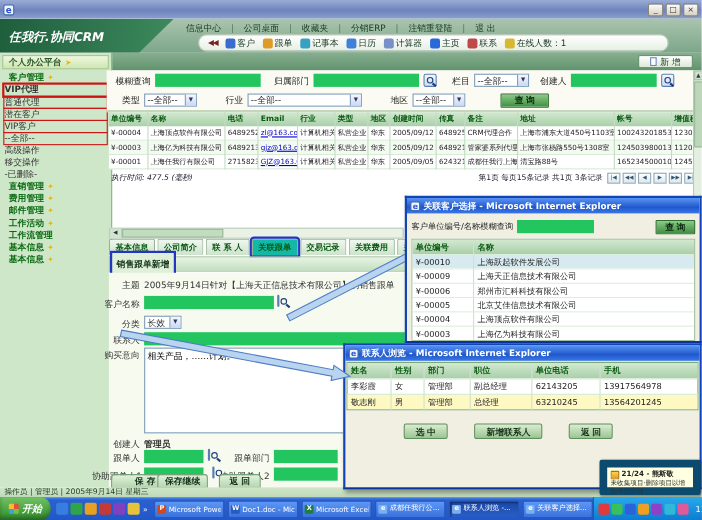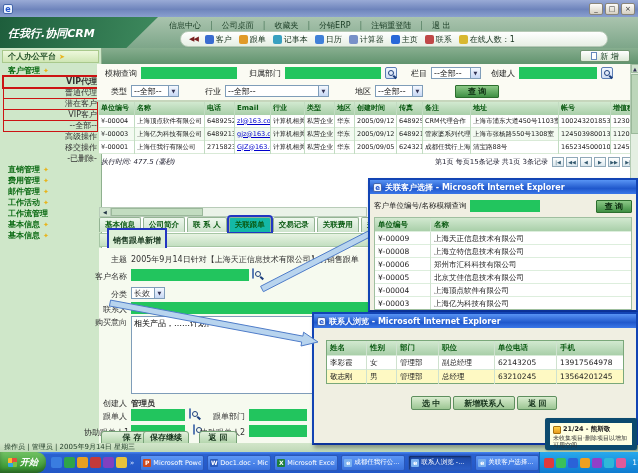--- a/index.html
+++ b/index.html
@@ -30,21 +30,21 @@
 .newbtn{position:absolute;right:8px;top:2px;width:50px;height:12px;background:linear-gradient(#ffffff,#dce8d6);border:1px solid #6f9470;border-radius:2px;display:flex;align-items:center;justify-content:center;gap:3px;font-size:8px;color:#123a1c;cursor:pointer}
 .docico{width:6px;height:8px;background:#fff;border:1px solid #6688bb;flex:none}
 
 
 .sidebar{left:0;top:48px;width:102px;height:395px;background:#cfe7c9;border-right:1px solid #8fb08f;font-size:8px;overflow:hidden}
 .side-top{margin:2px 2px 3px 2px;height:13px;background:linear-gradient(#eef8dc,#cfe6b4);border:1px solid #a9c98c;display:flex;align-items:center;gap:3px;padding-left:5px;color:#27542b;font-weight:bold;cursor:pointer}
 .yarrow{color:#e8b41c;font-size:7px}
 .side-item{height:10px;line-height:10px;margin:1px 4px 0 4px;white-space:nowrap;overflow:hidden;cursor:pointer}
 .side-sec{color:#0a6a12;font-weight:bold;padding-left:4px}
 .side-sec .yarrow{margin-left:3px}
-.side-sub{color:#333;text-align:right}
+.side-sub{color:#333;text-align:left}
 .redbox{outline:1px solid #cc1414}
 .redbox-thick{outline:2px solid #cc1414;font-weight:bold}
 
 
 .filter{left:97px;top:64px;width:541px;height:38px;background:#fbfbf3;border-bottom:2px solid #c6d6bc;color:#222}
 .frow{display:flex;align-items:center;height:18px;padding-left:8px;gap:4px}
 .lbl{white-space:nowrap}
 .inp{height:12px;border:6px solid #22c55e;background:#fff;font-family:inherit;font-size:10px;padding:0 2px}
 .sel{height:12px;border:1px solid #7f9db9;background:#fff;display:inline-flex;align-items:center;font-size:8px}
 .sel span{padding:0 2px;white-space:nowrap;overflow:hidden}
@@ -77,21 +77,21 @@
 
 .hscroll{left:99px;top:207px;width:268px;height:10px;background:#eaf2e8;border:1px solid #b8ccb8;display:flex}
 .hs-btn{width:11px;background:#d2e4d0;border-right:1px solid #b8ccb8;font-size:5px;line-height:8px;text-align:center;color:#234;cursor:pointer}
 .hs-thumb{width:92px;background:#c2dcc0;border:1px solid #9bb89b;cursor:grab}
 
 
 .tabs{left:99px;top:216px;width:537px;height:16px;display:flex;gap:2px;align-items:flex-end}
 .tab{height:15px;padding:0 5px;background:linear-gradient(#eff7ee,#cde3cc);border:1px solid #94b494;border-bottom:none;border-radius:2px 2px 0 0;font-size:7.5px;font-weight:bold;color:#0a5a12;display:flex;align-items:center;white-space:nowrap;cursor:pointer}
 .tab.active{background:#14b8a6;outline:2px solid #2236c2}
 .formhdr{left:99px;top:233px;width:537px;height:14px;background:linear-gradient(#e7f3e2,#c3dfc1);border:1px solid #a6c6a4;display:flex;align-items:center}
-.formtitle{margin-left:9px;padding:5px 4px;font-size:8px;font-weight:bold;color:#13331a;background:#def0d8;outline:2px solid #2236c2}
+.formtitle{margin-left:2px;padding:5px 4px;font-size:8px;font-weight:bold;color:#13331a;background:#def0d8;outline:2px solid #2236c2}
 .form{left:99px;top:248px;width:537px;height:195px;background:#f6faef;font-size:8px;color:#333}
 .flabel{position:absolute;text-align:right;white-space:nowrap}
 .fval{position:absolute;white-space:nowrap;overflow:hidden}
 .txtarea{position:absolute;border:1px solid #7f9db9;background:#fff;font-family:inherit;font-size:8px;padding:1px 2px;resize:none;overflow:hidden}
 .fbtn{position:absolute;height:13px;background:linear-gradient(#e2f1dc,#b5d6ae);border:1px solid #76a277;border-radius:3px 3px 0 0;font-size:8px;font-weight:bold;color:#14321a;display:flex;align-items:center;justify-content:center;cursor:pointer}
 
 
 .statusbar{left:0;top:443px;width:638px;height:19px;background:linear-gradient(#d2e6ca,#a9c9a1);font-size:7px;color:#1d3a24;line-height:9px;padding-left:4px}
 
 
@@ -101,33 +101,33 @@
 .p1body{padding:4px 4px 0 4px}
 .p1search{display:flex;align-items:center;gap:3px;height:16px}
 .ptable{margin-top:3px;border:1px solid #9fbf9f;background:#fff;overflow:hidden}
 .pth,.ptr{display:flex;height:13px;align-items:center;font-size:7.5px}
 .pth{background:linear-gradient(#d2e9d0,#a9cfa9);font-weight:bold;color:#0a5a12}
 .pth span,.ptr span{padding:0 3px;white-space:nowrap;overflow:hidden;height:13px;line-height:13px;border-right:1px solid #cfe2cf;flex:none}
 .ptr{border-top:1px solid #ddeedd;background:#fff;cursor:pointer}
 .ptr.hl{background:#d6eaf0}
 .pc0{width:56px}.pc1{width:196px;border-right:none!important}
 .popup2{left:312px;top:312px;width:326px;height:133px;z-index:40}
-.p2body{padding:12px}
+.p2body{padding:1px}
 .ctable{border:1px solid #7aa87a;background:#fff}
 .cth,.ctr{display:flex;height:14px;align-items:center;font-size:7.5px}
 .cth{background:linear-gradient(#d2e9d0,#a9cfa9);font-weight:bold;color:#0a5a12}
 .cth span,.ctr span{padding:0 3px;white-space:nowrap;overflow:hidden;height:14px;line-height:14px;border-right:1px solid #cfe2cf;flex:none}
 .ctr{border-top:1px solid #d8ead8;cursor:pointer}
 .ctr.alt{background:#fef9c3}
 .k0{width:40px}.k1{width:30px}.k2{width:42px}.k3{width:56px}.k4{width:62px}.k5{width:82px;border-right:none!important}
-.p2btns{display:flex;gap:2px;margin:12px 0 0 85px}
+.p2btns{display:flex;gap:24px;margin:12px 0 0 52px}
 .gbtn{height:14px;padding:0 10px;background:linear-gradient(#d9eccf,#9cc693);border:1px solid #5e8f5e;font-size:8px;font-weight:bold;color:#14321a;border-radius:2px;cursor:pointer;white-space:nowrap}
 
 
-.balloon{left:545px;top:418px;width:92px;height:32px;background:#ffffe1;border:5px solid #0c4a6e;border-radius:2px;z-index:60;padding:2px 3px;box-shadow:1px 1px 2px rgba(0,0,0,.3)}
+.balloon{left:545px;top:418px;width:92px;height:32px;background:#ffffe1;border:7px solid #0c4a6e;border-radius:2px;z-index:60;padding:2px 3px;box-shadow:1px 1px 2px rgba(0,0,0,.3)}
 .bl-title{display:flex;align-items:center;gap:2px;font-size:6.5px;font-weight:bold;color:#222;white-space:nowrap;overflow:hidden}
 .bl-ico{width:8px;height:8px;background:linear-gradient(#ffd24a,#e89a1a);border:1px solid #a5700e;border-radius:1px;flex:none}
 .bl-body{font-size:6px;line-height:7px;color:#333}
 
 
 .taskbar{left:0;top:452px;width:638px;height:21px;background:linear-gradient(180deg,#4a87f2 0%,#2a61cf 12%,#2156c6 100%);z-index:70;display:flex;align-items:center}
 .startbtn{width:46px;height:21px;background:linear-gradient(180deg,#71c263,#3e9a36 75%,#358530);border-radius:0 9px 9px 0;color:#fff;font-weight:bold;font-style:italic;font-size:9px;display:flex;align-items:center;justify-content:center;gap:3px;box-shadow:inset 0 -3px 4px rgba(0,0,0,.25);cursor:pointer;flex:none}
 .winflag{width:9px;height:9px;border-radius:1px;background:conic-gradient(#e84c3d 0 90deg,#7ac143 90deg 180deg,#31a8e0 180deg 270deg,#fbbc2c 270deg);flex:none}
 .ql{display:flex;align-items:center;gap:2px;margin:0 3px 0 5px}
 .qlico{width:11px;height:11px;border-radius:2px;cursor:pointer;flex:none}
@@ -427,27 +427,27 @@
     <div class="p1search">
       <span class="lbl" style="font-size:7.5px">客户单位编号/名称模糊查询</span>
       <input class="inp" style="width: 70px;">
       <button class="qbtn" style="margin-left:auto;padding:0 8px">查 询</button>
     </div>
     <div class="ptable">
       <div class="pth">
           <span class="pc0">单位编号</span>
           <span class="pc1">名称</span>
         </div>
+      <div class="ptr hl">
+          <span class="pc0">¥-00010</span>
+          <span class="pc1">上海跃起软件发展公司</span>
+        </div>
       <div class="ptr">
           <span class="pc0">¥-00009</span>
           <span class="pc1">上海天正信息技术有限公司</span>
-        </div>
-      <div class="ptr">
-          <span class="pc0">¥-00008</span>
-          <span class="pc1">上海立特信息技术有限公司</span>
         </div>
       <div class="ptr">
           <span class="pc0">¥-00006</span>
           <span class="pc1">郑州市汇科科技有限公司</span>
         </div>
       <div class="ptr">
           <span class="pc0">¥-00005</span>
           <span class="pc1">北京艾佳信息技术有限公司</span>
         </div>
       <div class="ptr">

